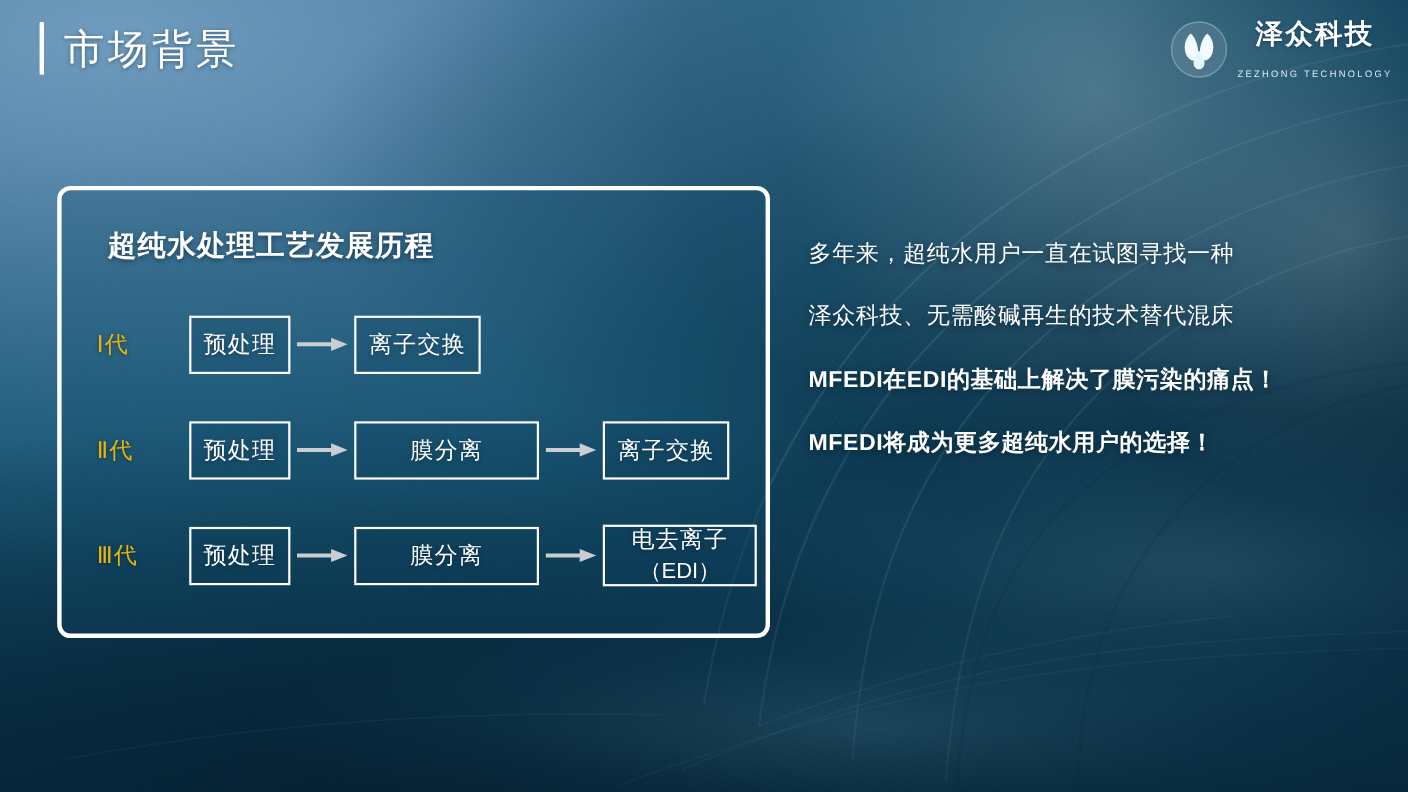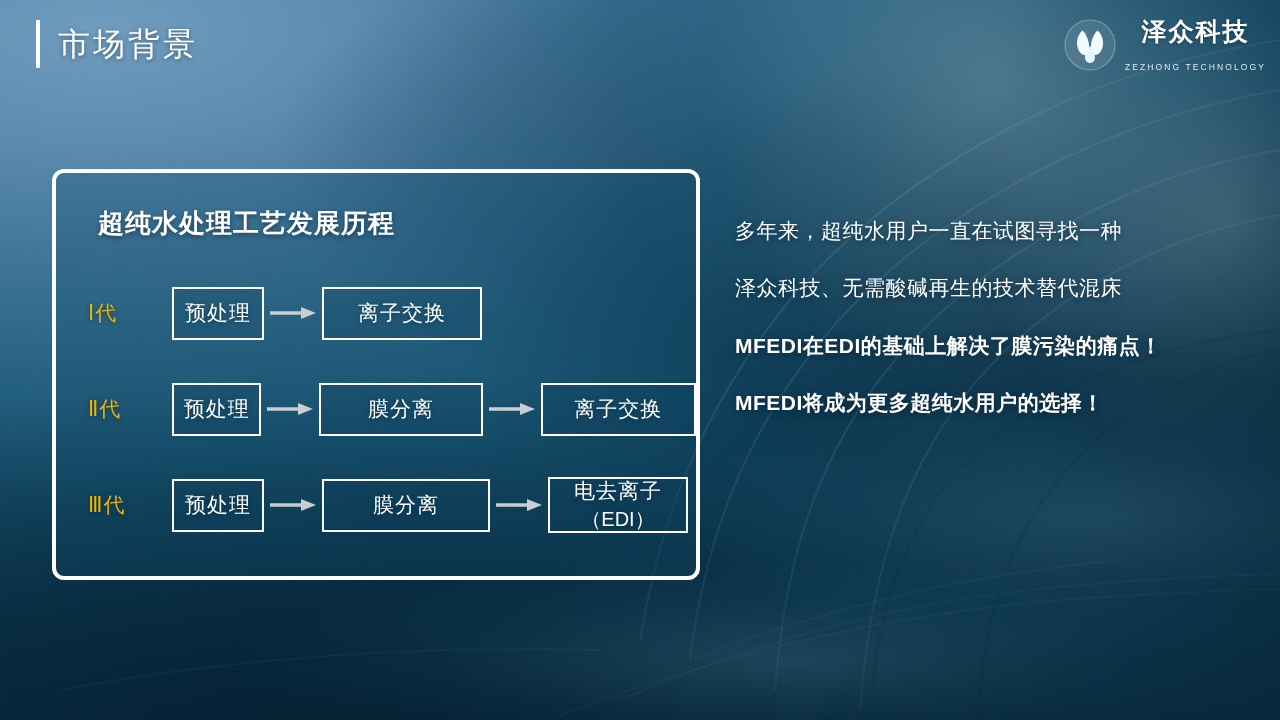--- a/index.html
+++ b/index.html
@@ -66,21 +66,21 @@
     display: flex; align-items: center;
   }
   .title-bar {
     width: 4px; height: 48px;
     background: #ffffff;
     margin-right: 18px;
     border-radius: 1px;
   }
   .header-title {
     color: #ffffff;
-    font-size: 32px;
+    font-size: 37px;
     letter-spacing: 3px;
     line-height: 1;
     text-shadow: 0 1px 4px rgba(0,30,50,0.45);
     white-space: nowrap;
   }
 
   
   .logo-wrap {
     position: absolute;
     right: 14px; top: 18px;
@@ -159,21 +159,21 @@
     justify-content: center;
     text-align: center;
     box-sizing: border-box;
     text-shadow: 0 1px 4px rgba(0,28,46,0.5);
     background: rgba(14, 66, 95, 0.22);
     white-space: nowrap;
   }
   .node-line2 { font-size: 20px; letter-spacing: 0px; }
 
   .node-pre   { width: 92px;  height: 53px; }
-  .node-wide  { width: 160px; height: 53px; }
+  .node-wide  { width: 115px; height: 53px; }
   .node-mid   { width: 168px; height: 53px; }
   .node-edi   { width: 140px; height: 56px; line-height: 1.15; justify-content: space-between; }
 
   .arrow {
     flex: 0 0 auto;
     width: 46px;
     height: 14px;
     position: relative;
   }
   .arrow svg { display: block; }

